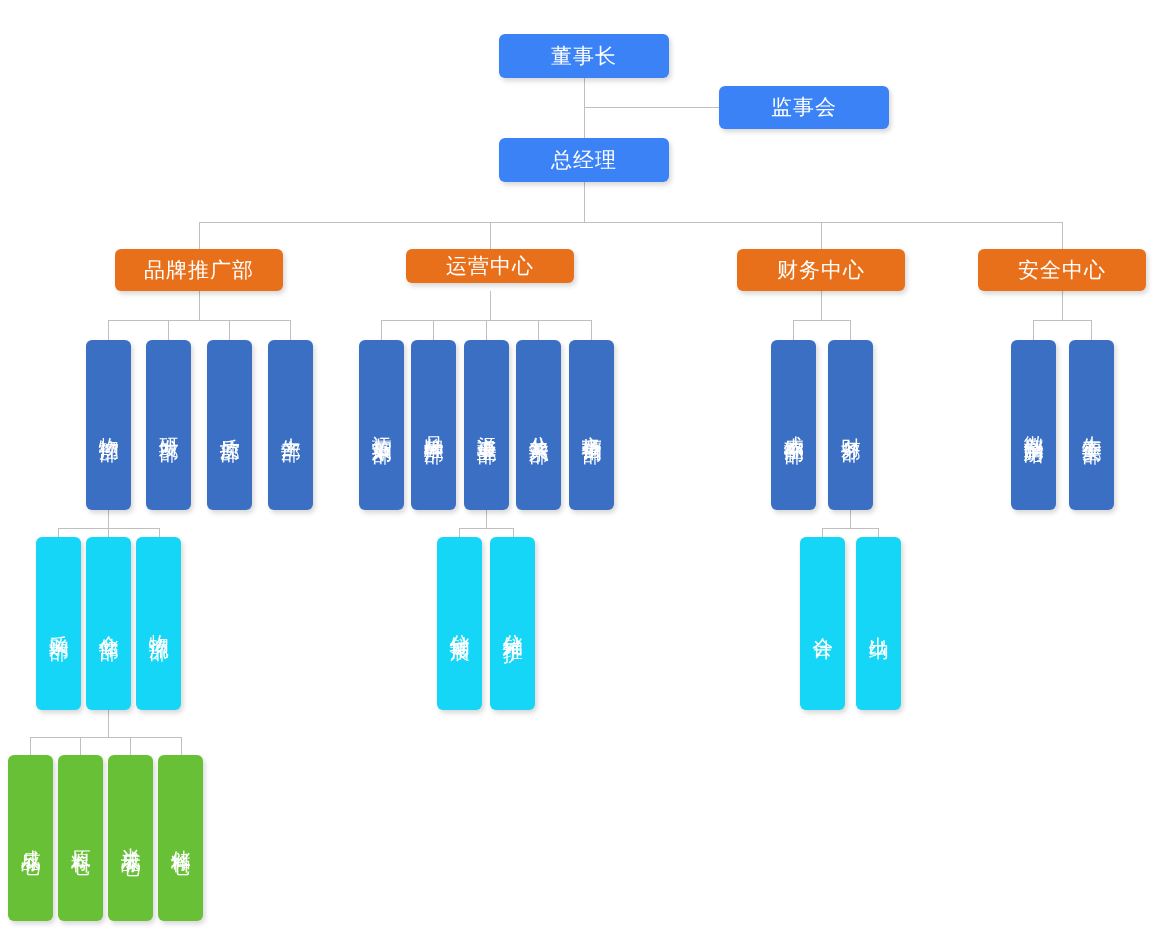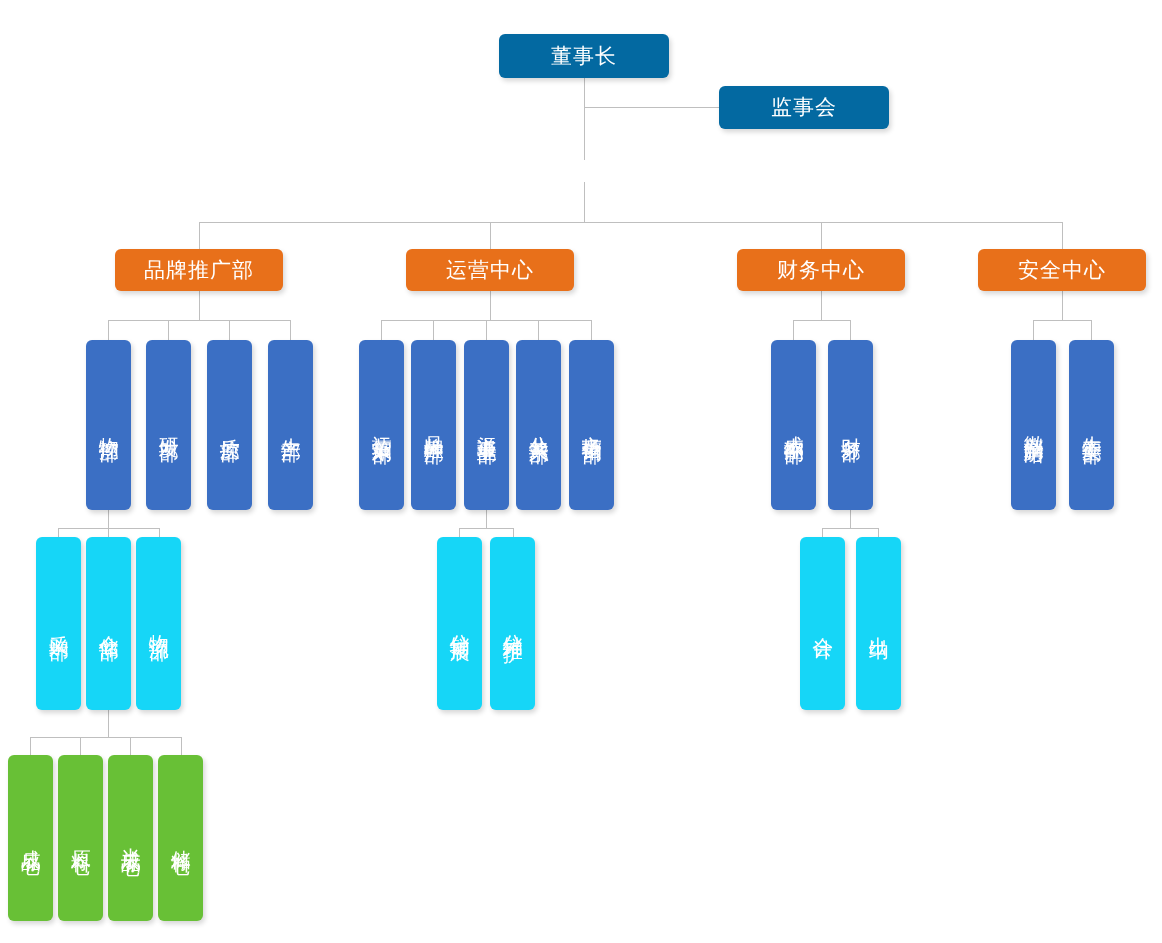--- a/index.html
+++ b/index.html
@@ -30,21 +30,21 @@
     border-radius: 6px;
     color: #ffffff;
     display: flex;
     align-items: center;
     justify-content: center;
     text-align: center;
     box-shadow: 2px 3px 5px rgba(0,0,0,0.16);
     line-height: 1.18;
     user-select: none;
   }
-  .node.red    { background: #0369a1; }
+  .node.red    { background: #3b82f6; }
   .node.orange { background: #e8701a; }
   .node.blue   { background: #3b6fc4; }
   .node.cyan   { background: #16d6f7; }
   .node.green  { background: #68c036; }
 
   
   .node.horiz {
     font-size: 21px;
     letter-spacing: 1px;
     padding: 0 10px;
@@ -129,25 +129,28 @@
   <div class="line v" style="left:181px; top:737px; height:18px;"></div>
 
   <div class="node red horiz" style="left:499px; top:34px; width:170px; height:44px;">
     <span>董事长</span>
   </div>
 
   <div class="node red horiz" style="left:719px; top:86px; width:170px; height:43px;">
     <span>监事会</span>
   </div>
 
+  <div class="node red horiz" style="left:499px; top:138px; width:170px; height:44px;">
+    <span>总经理</span>
+  </div>
 
   <div class="node orange horiz" style="left:115px; top:249px; width:168px; height:42px;">
     <span>品牌推广部</span>
   </div>
-  <div class="node orange horiz" style="left:406px; top:249px; width:168px; height:42px;">
+  <div class="node orange horiz" style="left:406px; top:249px; width:168px; height:34px;">
     <span>运营中心</span>
   </div>
   <div class="node orange horiz" style="left:737px; top:249px; width:168px; height:42px;align-items:center;">
     <span>财务中心</span>
   </div>
   <div class="node orange horiz" style="left:978px; top:249px; width:168px; height:42px;">
     <span>安全中心</span>
   </div>
 
   <div class="node blue vert" style="left:86px; top:340px; width:45px; height:170px;">

